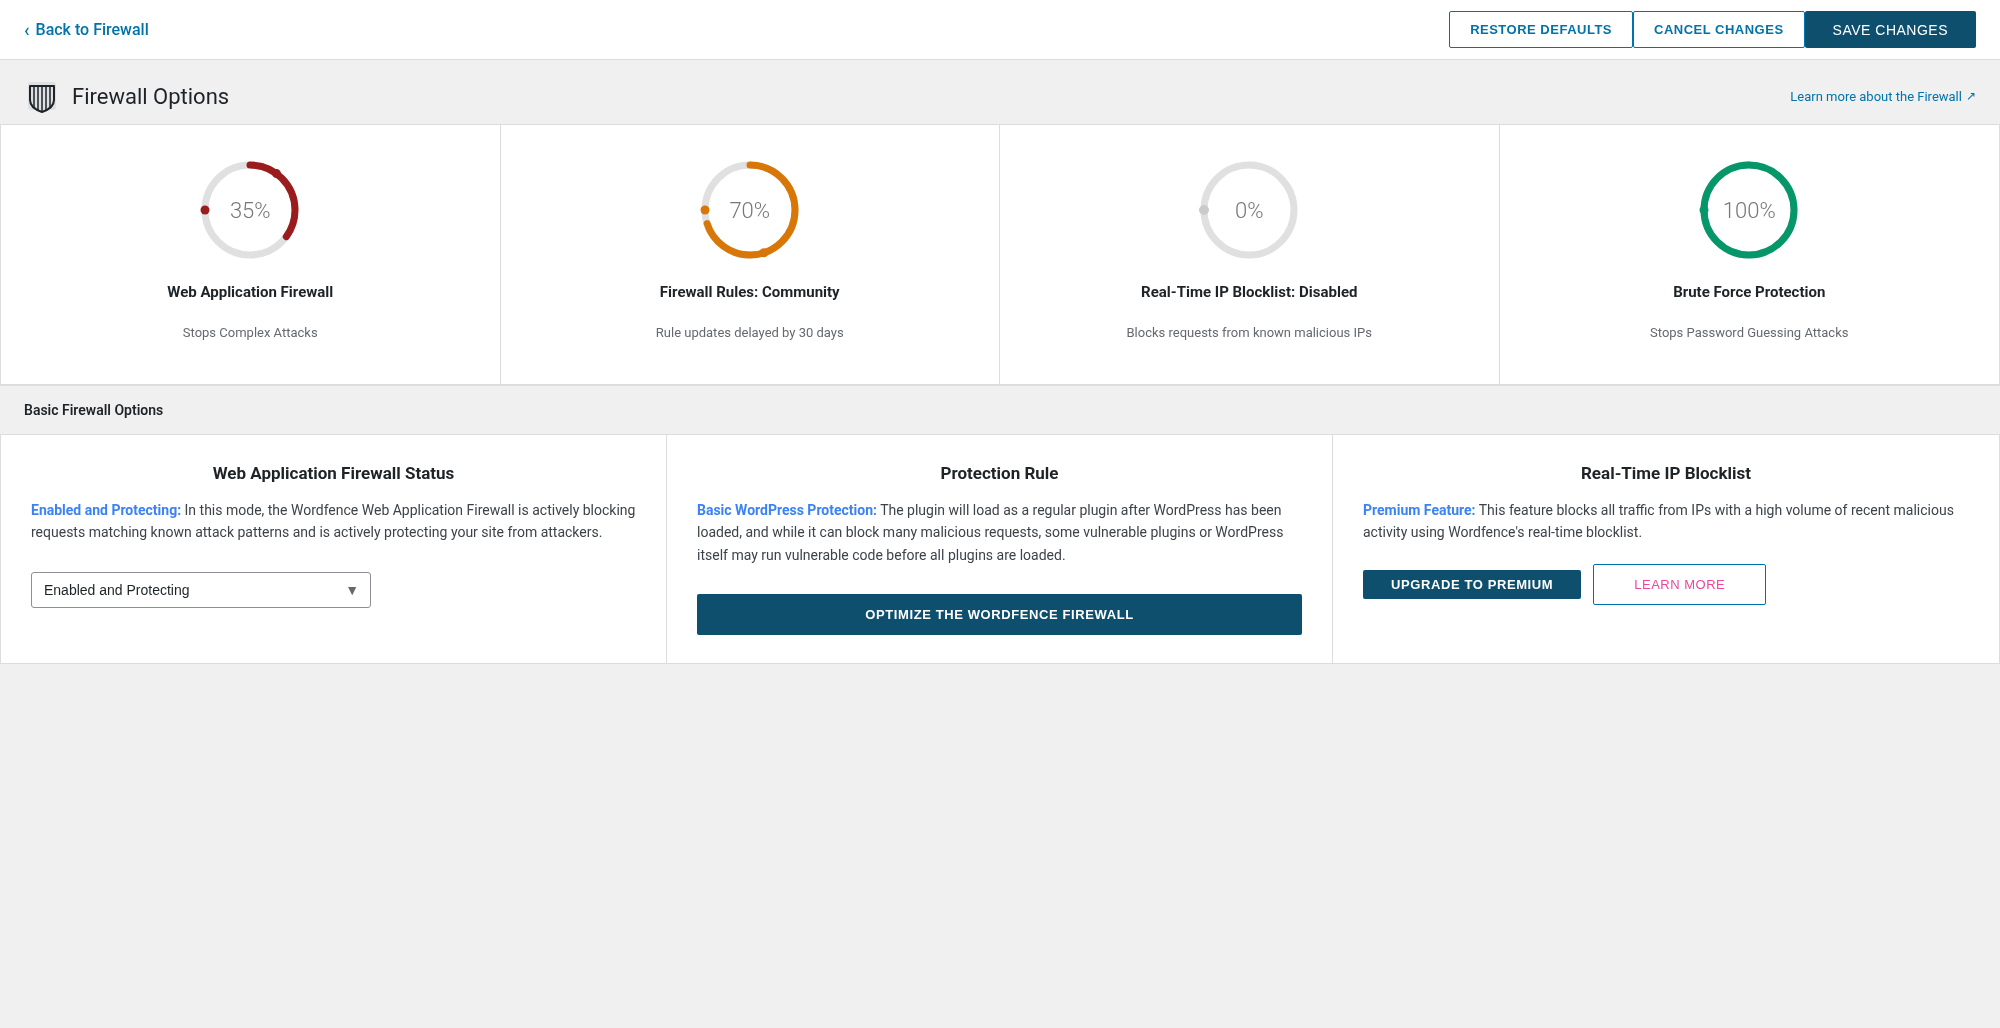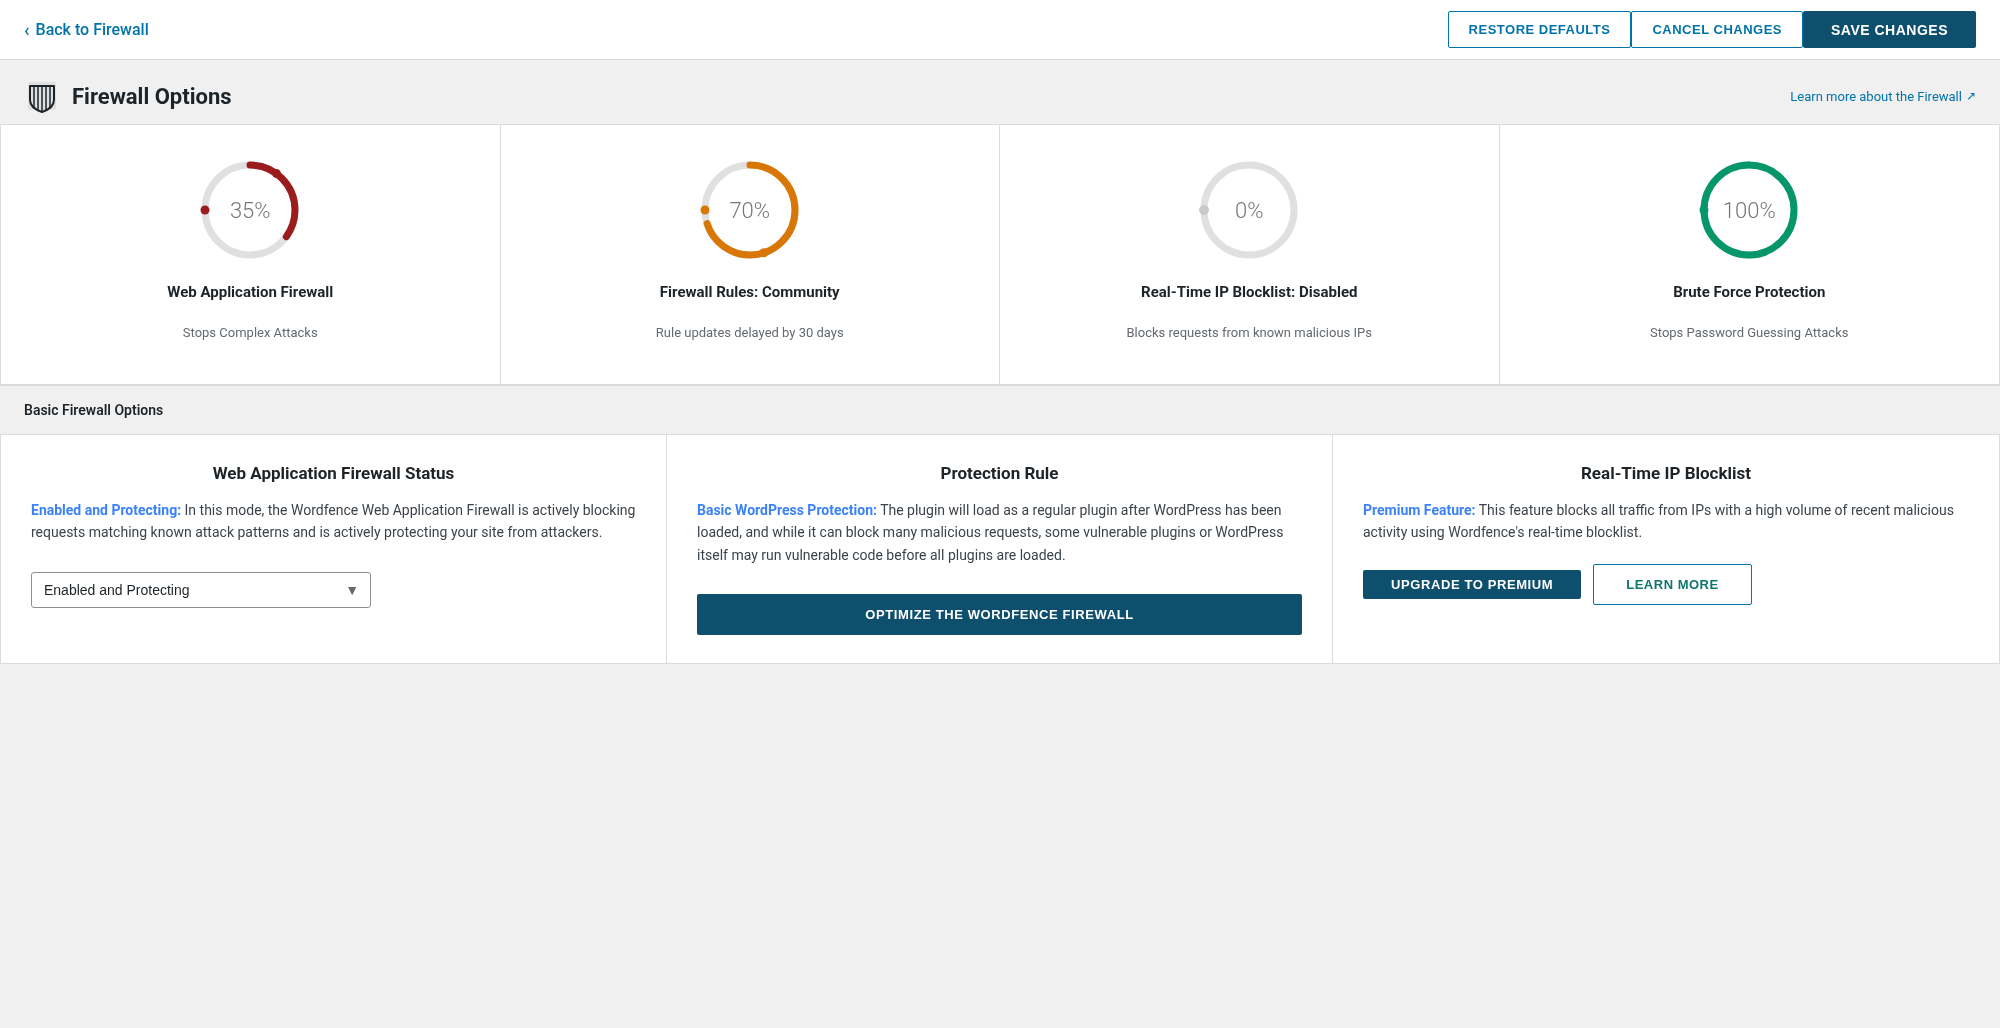--- a/index.html
+++ b/index.html
@@ -42,21 +42,21 @@
       font-weight: 600;
       cursor: pointer;
       border-radius: 2px;
       letter-spacing: 0.5px;
     }
     .btn-primary {
       padding: 10px 28px;
       background: #0e4f6e;
       color: #fff;
       font-size: 14px;
-      font-weight: 700;
+      font-weight: 400;
       cursor: pointer;
       border: none;
       border-radius: 2px;
       letter-spacing: 0.5px;
     }
 
     
     .page-header {
       background: #f0f0f1;
       padding: 18px 24px 10px 24px;
@@ -68,21 +68,21 @@
       display: flex;
       align-items: center;
       gap: 12px;
     }
     .shield-icon-svg {
       width: 36px;
       height: 36px;
     }
     .page-title {
       font-size: 22px;
-      font-weight: 700;
+      font-weight: 400;
       color: #1d2327;
     }
     .learn-more-link {
       color: #0073aa;
       font-size: 13px;
       cursor: pointer;
       display: flex;
       align-items: center;
       gap: 4px;
     }
@@ -250,26 +250,26 @@
       background: #0e4f6e;
       color: #fff;
       font-size: 13px;
       font-weight: 700;
       letter-spacing: 0.6px;
       border: none;
       cursor: pointer;
       border-radius: 2px;
     }
     .btn-learn {
-      padding: 12px 32px;
+      padding: 12px 40px;
       border: 1.5px solid #0073aa;
       background: #fff;
-      color: #0f766e;
-      font-size: 13px;
-      font-weight: 700;
+      color: #ec4899;
+      font-size: 13px;
+      font-weight: 400;
       letter-spacing: 0.5px;
       cursor: pointer;
       border-radius: 2px;
     }
   </style>
 </head>
 <body>
 
 <div class="top-bar">
   <a class="back-link">

